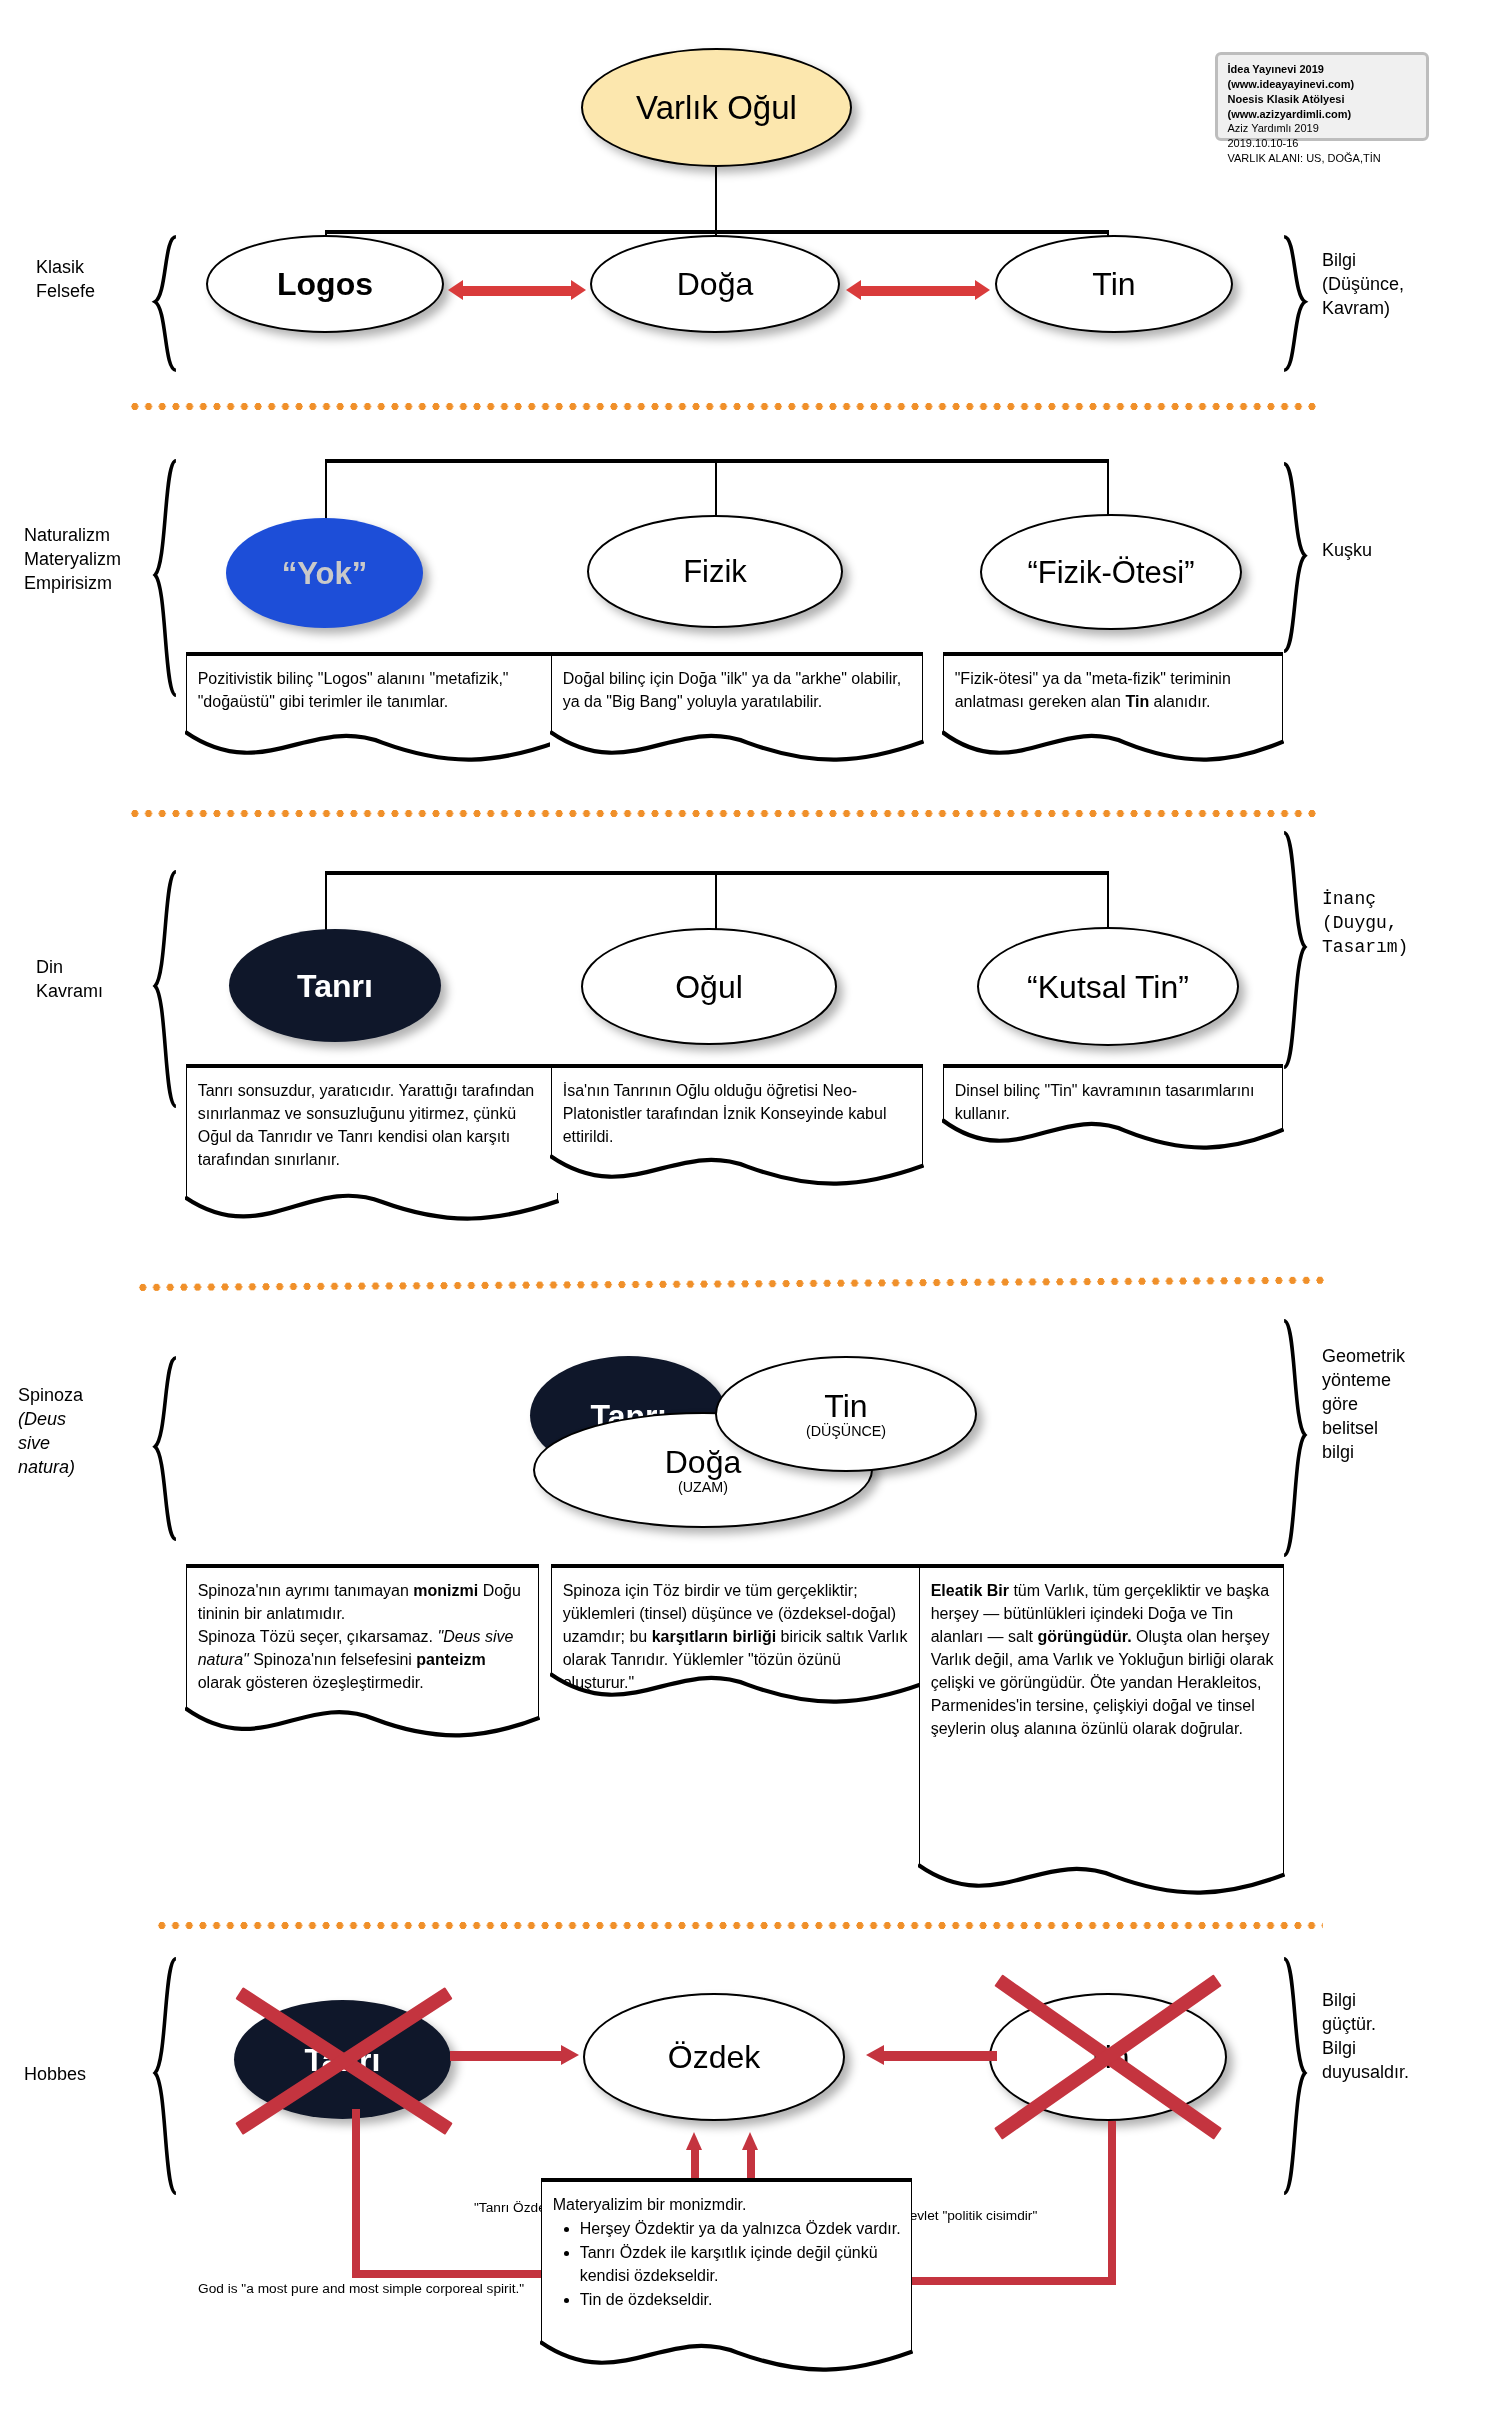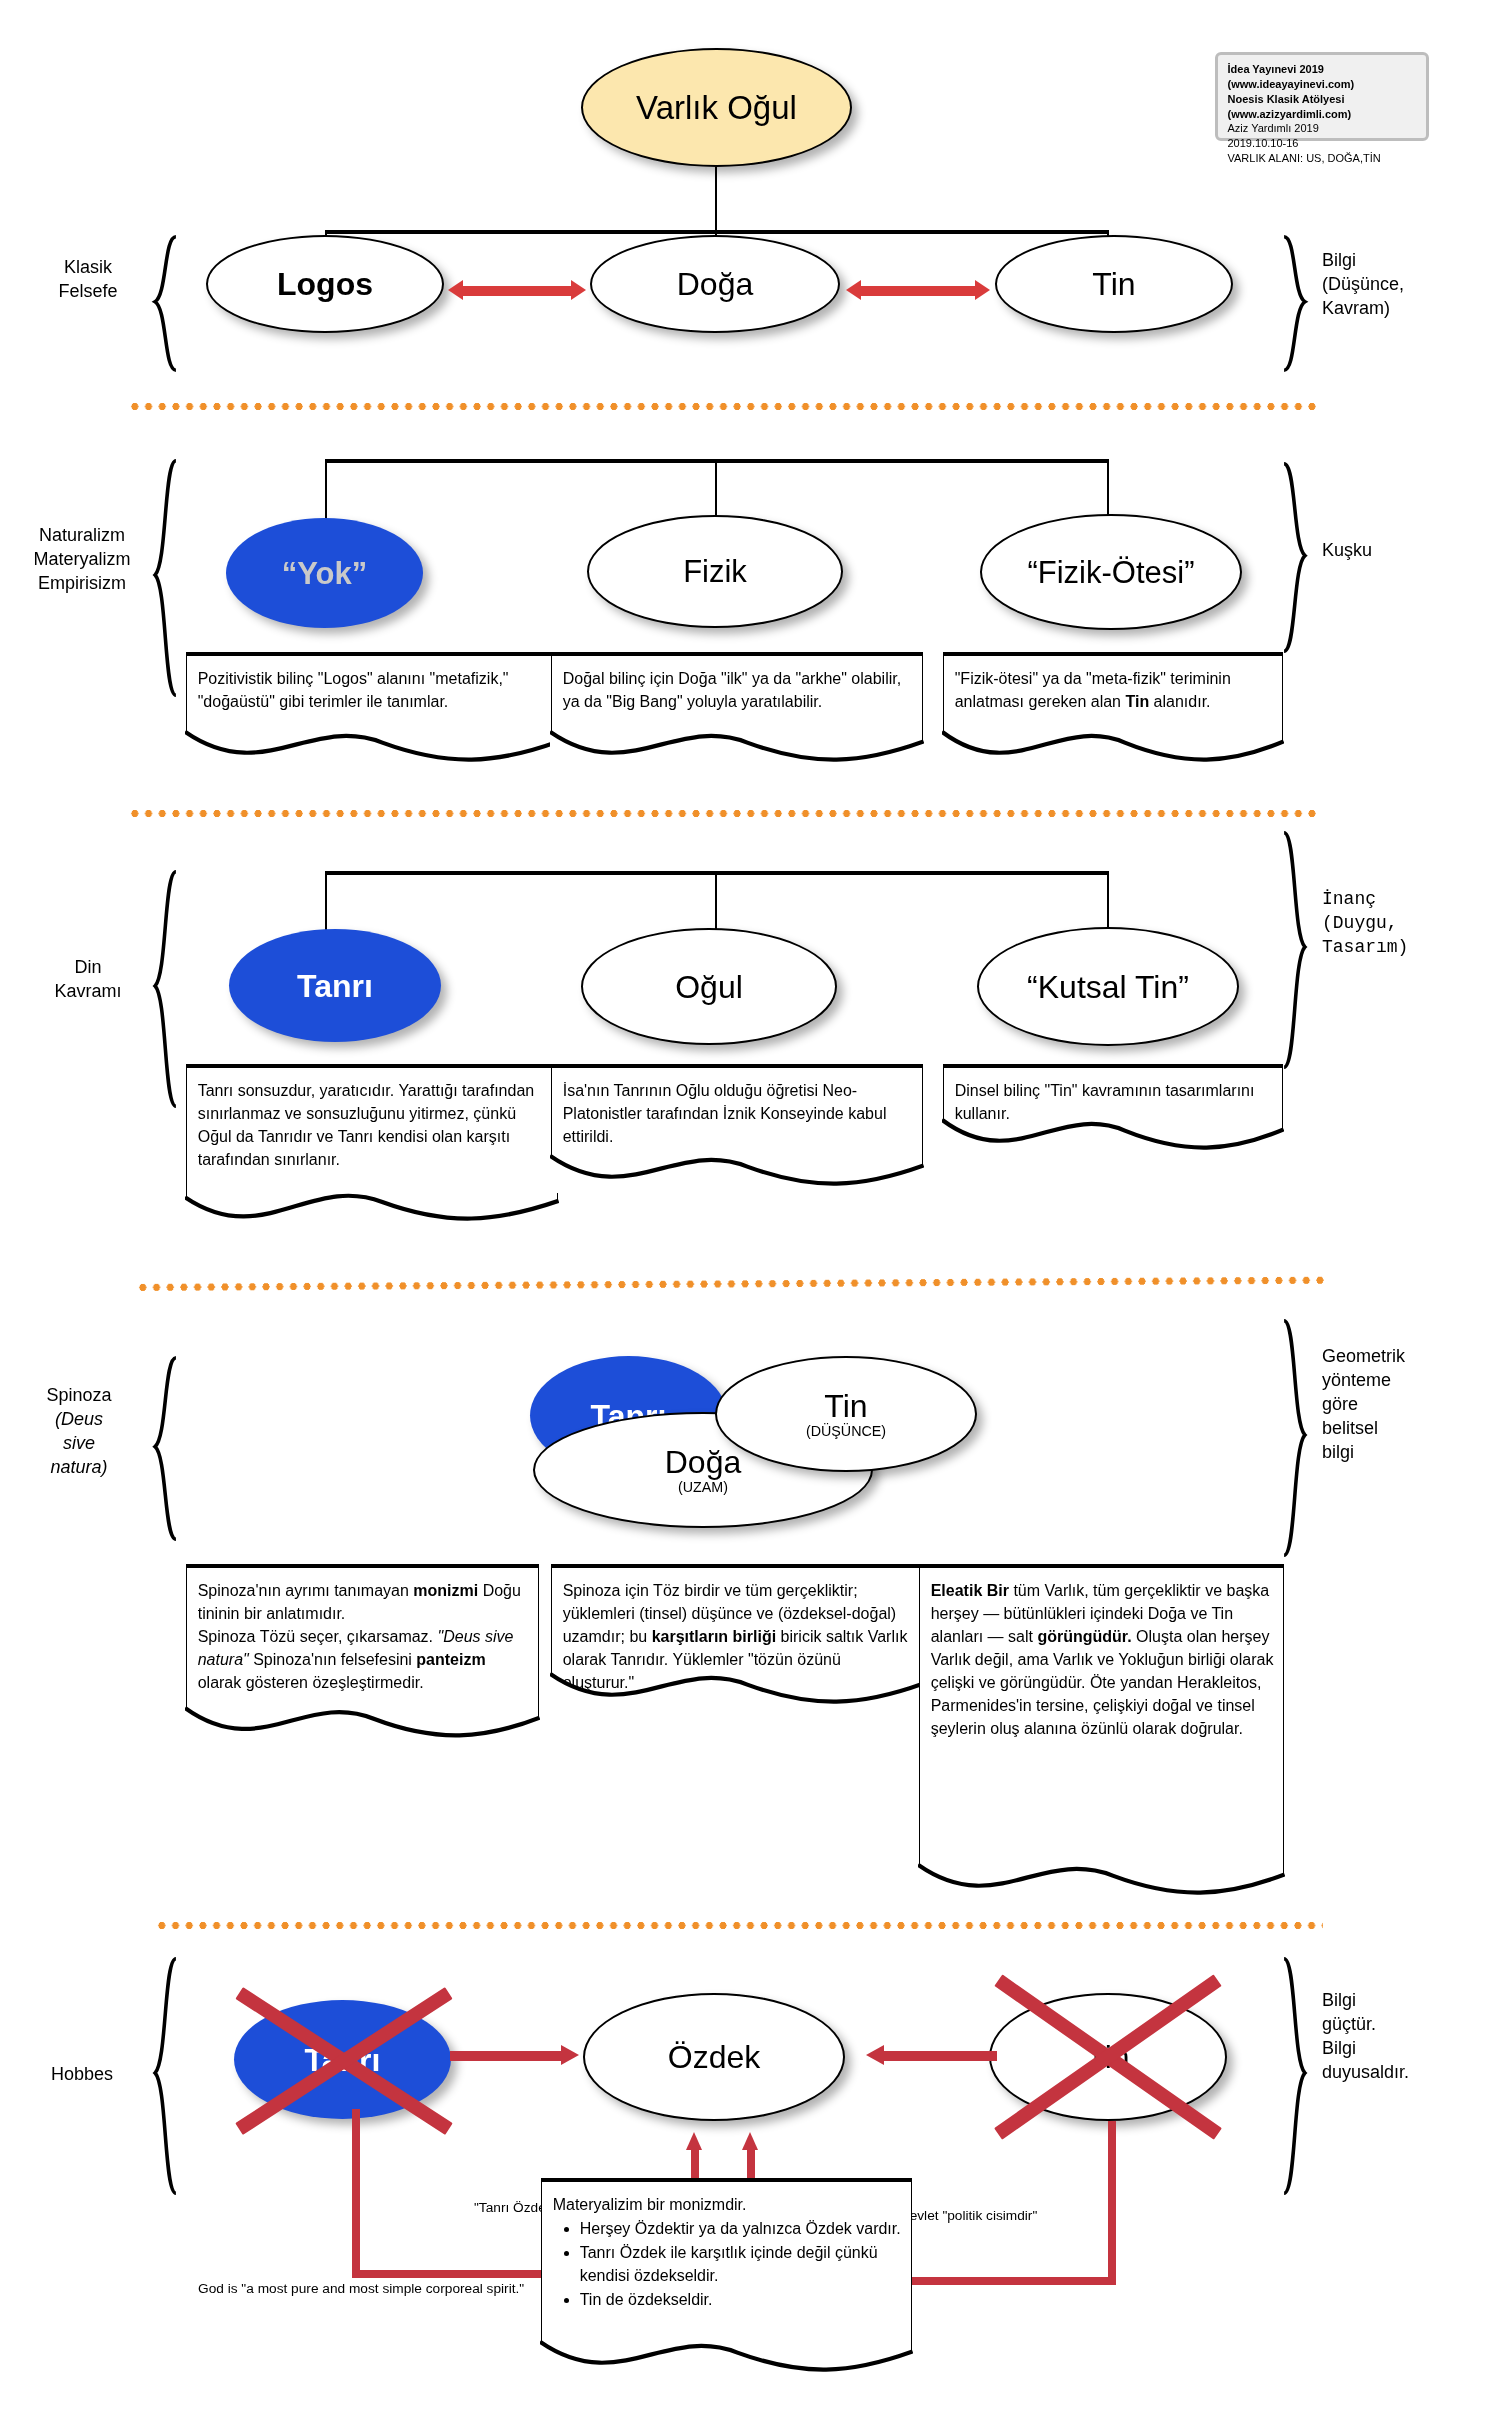--- a/index.html
+++ b/index.html
@@ -21,21 +21,21 @@
   
   .ell{
     border:2.4px solid #000;border-radius:50%;
     display:flex;align-items:center;justify-content:center;flex-direction:column;
     box-sizing:border-box;background:#fff;text-align:center;
     box-shadow:6px 6px 9.5px rgba(0,0,0,.30);
   }
   .ell .main{line-height:1;}
   .ell .sub{font-size:14.3px;line-height:1;margin-top:2.4px;}
   .ell.yellow{background:#fce7ae;}
-  .ell.green{background:#1d4ed8;color:#fff;border:none;font-weight:bold;}
+  .ell.green{background:#0f172a;color:#fff;border:none;font-weight:bold;}
   .ell.dark{background:#1d4ed8;color:#c9c9c9;border:none;font-weight:bold;}
   .ell.bold .main{font-weight:bold;}
 
   
   .vline{background:#000;width:2.4px;}
   .hline{background:#000;height:3.6px;}
   .arrowdown{
     width:0;height:0;border-left:7.7px solid transparent;border-right:7.7px solid transparent;
     border-top:14.3px solid #000;
   }
@@ -46,21 +46,21 @@
     border-top:10.7px solid transparent;border-bottom:10.7px solid transparent;}
   .dbl .lh{border-right:15.5px solid #d93b3b;left:0;}
   .dbl .rh{border-left:15.5px solid #d93b3b;right:0;}
 
   
   .brace{font-size:0;}
   .brace svg{display:block;}
 
   
   .sidelab{font-size:18px;line-height:1.33;}
-  .sidelab.r{text-align:center;}
+  .sidelab.r{text-align:left;}
   .sidelab i{font-style:italic;}
 
   
   .dotsep{
     height:6.6px;
     background-image:radial-gradient(circle, #f0902a 45%, rgba(0,0,0,0) 47%);
     background-size:13.7px 6.6px;background-repeat:repeat-x;
   }
 
   

